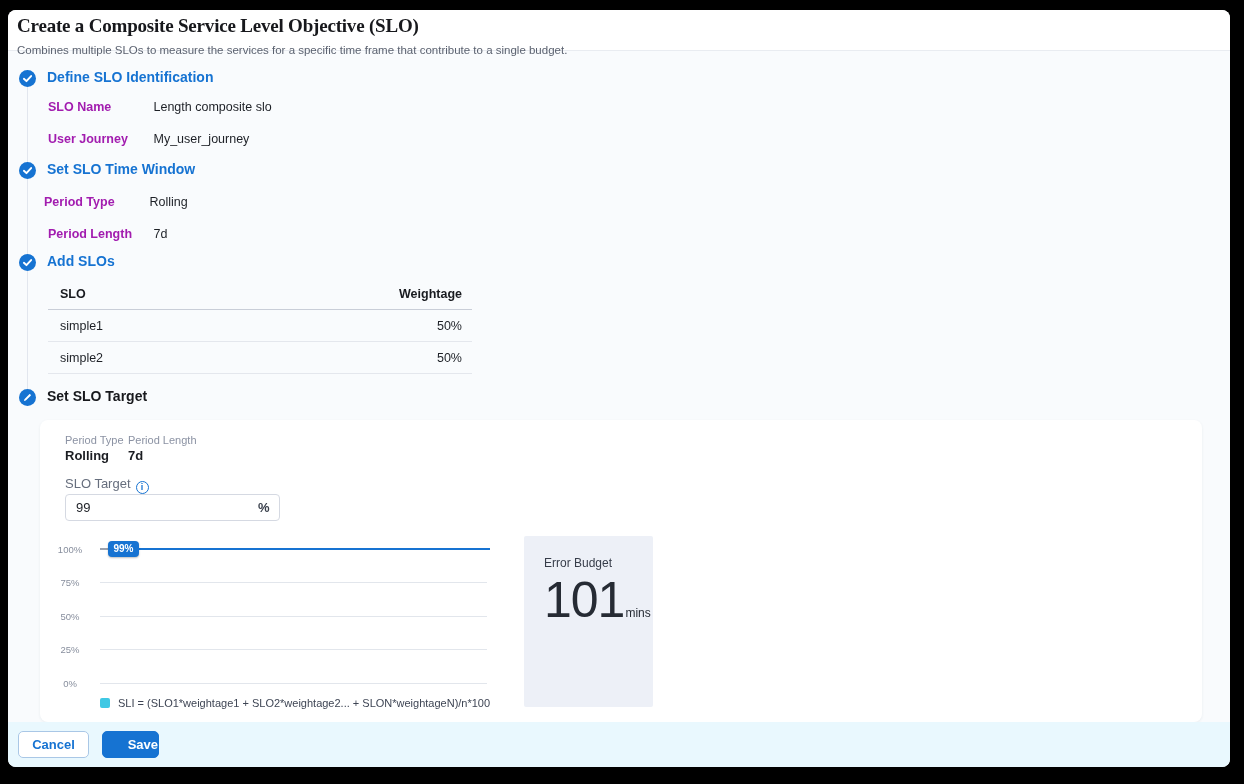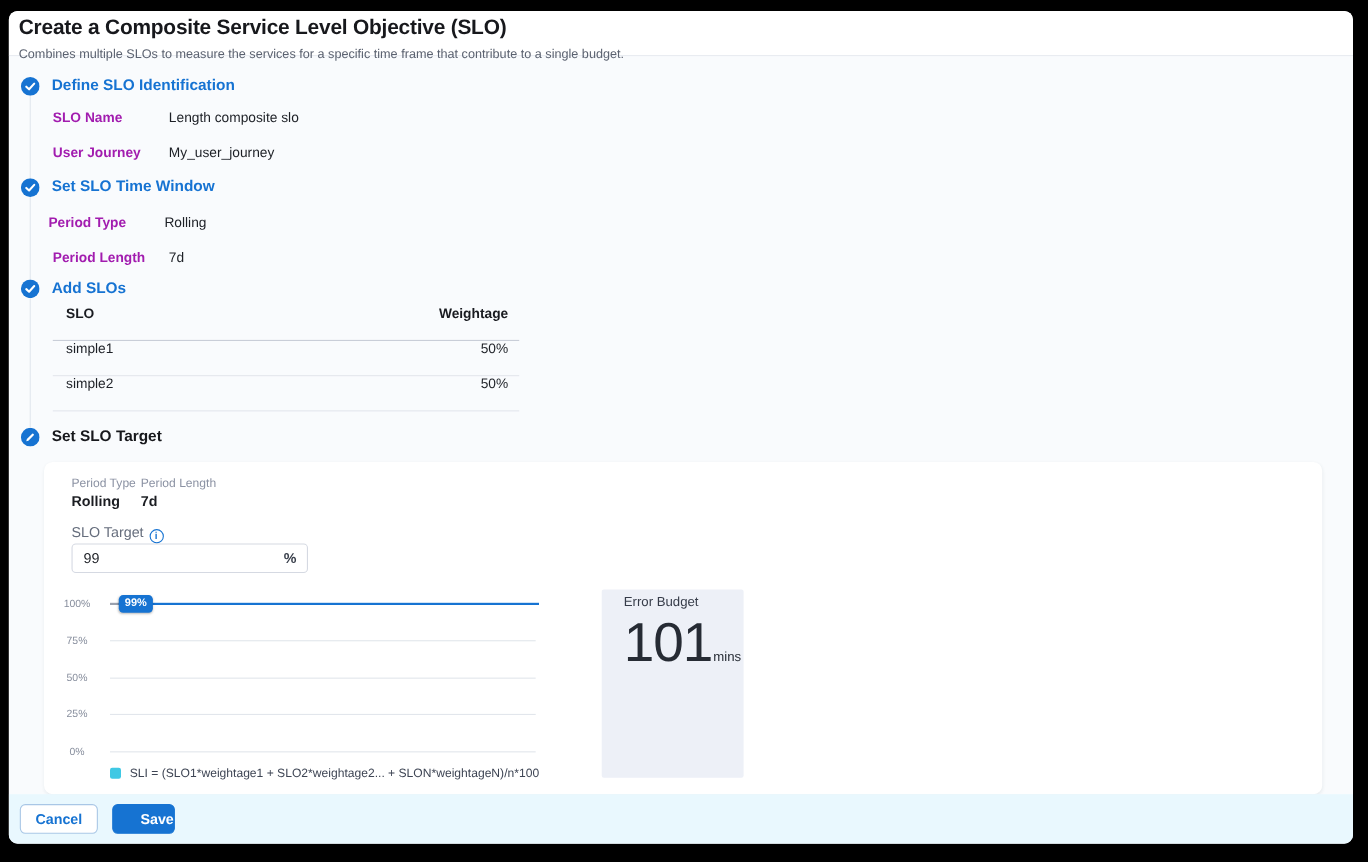--- a/index.html
+++ b/index.html
@@ -1,35 +1,35 @@
 <!DOCTYPE html>
 <html><head>
 <meta charset="utf-8">
 <style>
   * { margin:0; padding:0; box-sizing:border-box; }
   html,body { width:1244px; height:784px; background:#000; font-family:"Liberation Sans","DejaVu Sans",sans-serif; }
   .window { position:absolute; left:8px; top:10px; width:1222px; height:757px; background:#f9fbfd; border-radius:8px; overflow:hidden; }
 
   
   .hdr { position:absolute; left:0; top:0; width:100%; height:41px; background:#fff; border-bottom:1px solid #e9ecf1; padding:5px 0 0 9px; z-index:5; }
-  .hdr h1 { font-size:19px; font-weight:bold; color:#17181c; letter-spacing:-0.2px; }
+  .hdr h1 { font-size:19px; font-weight:bold; color:#17181c; letter-spacing:-0.2px;font-family:Liberation Serif, serif; }
   .hdr .sub { font-size:11.5px; color:#5b6270; margin-top:7px; }
 
   
   .stepline { position:absolute; left:19px; top:66px; width:1px; height:330px; background:#e2e6ee; }
   .step-ico { position:absolute; left:11px; width:17px; height:17px; z-index:2; }
   .step-title { position:absolute; left:39px; font-size:14px; font-weight:bold; }
   .step-title.blue { color:#1673d2; }
   .step-title.dark { color:#17181c; }
   .frow { position:absolute; font-size:12.5px; color:#1d2026; }
   .frow .lab { display:inline-block; width:102px; font-weight:bold; color:#a21caf; }
 
   
   .slotable { position:absolute; left:40px; top:268px; width:424px; }
-  .trow { display:flex; justify-content:space-between; height:32px; padding:0 10px 0 12px; font-size:12.5px; color:#1d2026; border-bottom:1px solid #e4e7ed; }
+  .trow { display:flex; justify-content:space-between; align-items:center; height:32px; padding:0 10px 0 12px; font-size:12.5px; color:#1d2026; border-bottom:1px solid #e4e7ed; }
   .trow.head { font-weight:bold; color:#191b20; border-bottom:1px solid #c9ced8; }
   .trow .wcell { text-align:right; }
 
   
   .card { position:absolute; left:32px; top:410px; width:1162px; height:302px; background:#fff; border-radius:8px; box-shadow:0 1px 3px rgba(35,55,75,.07); }
   .meta-lab { position:absolute; top:14px; font-size:11px; color:#8b92a3; }
   .meta-val { position:absolute; top:28px; font-size:13px; font-weight:bold; color:#1b1d22; }
   .tgt-lab { position:absolute; left:25px; top:56px; font-size:13px; color:#666e7d; }
   .info-ico { display:inline-block; width:13px; height:13px; border:1.3px solid #1673d2; border-radius:50%; color:#1673d2; font-size:9px; line-height:11px; text-align:center; font-weight:bold; vertical-align:-2px; margin-left:5px; cursor:pointer; }
   .tgt-input { position:absolute; left:25px; top:74px; width:215px; height:27px; border:1px solid #d5d9e2; border-radius:4px; background:#fff; font-size:13px; color:#1d2026; padding:0 26px 0 10px; font-family:"Liberation Sans",sans-serif; }
@@ -38,21 +38,21 @@
   
   .gline { position:absolute; left:60px; width:387px; height:1px; background:#e2e6ec; }
   .gtick { position:absolute; width:52px; text-align:center; font-size:9.5px; color:#878e9d; }
   .track-blue { position:absolute; left:68px; width:382px; height:2px; background:#1673d2; }
   .track-stub { position:absolute; left:60px; width:9px; height:2px; background:#9aa1ae; }
   .sl-pill { position:absolute; left:68px; top:121px; width:31px; height:16px; background:#1673d2; border-radius:4px; color:#fff; font-size:10px; font-weight:bold; text-align:center; line-height:16px; cursor:pointer; box-shadow:0 1px 2px rgba(0,0,0,.25); }
   .legend { position:absolute; left:60px; top:277px; font-size:11px; color:#3e4554; display:flex; align-items:center; }
   .legend .sq { width:10px; height:10px; background:#3fc8e4; border-radius:2px; margin-right:8px; }
 
   
-  .ebox { position:absolute; left:507px; top:116px; width:129px; height:171px; background:#edf0f7; border-radius:2px; padding:4px 0 0 20px; }
+  .ebox { position:absolute; left:484px; top:116px; width:129px; height:171px; background:#edf0f7; border-radius:2px; padding:20px 0 0 20px; }
   .ebox .elab { font-size:12px; color:#363c49; }
   .ebox .enum { font-size:50px; font-weight:300; color:#262b34; line-height:1.05; letter-spacing:-1px; margin-top:4px; display:inline-block; }
   .ebox .eunit { font-size:12px; color:#262b34; margin-left:1px; }
 
   
   .ftr { position:absolute; left:0; bottom:0; width:100%; height:45px; background:#e9f8fe; z-index:6; }
   .btn { position:absolute; top:9px; height:27px; border-radius:5px; font-size:13px; font-weight:bold; font-family:"Liberation Sans",sans-serif; cursor:pointer; }
   .btn.cancel { left:10px; width:71px; background:#fff; border:1px solid #a9c7e6; color:#1673d2; }
   .btn.save { left:94px; width:57px; background:#1673d2; border:1px solid #1673d2; color:#fff;text-align:right; }
 </style>

